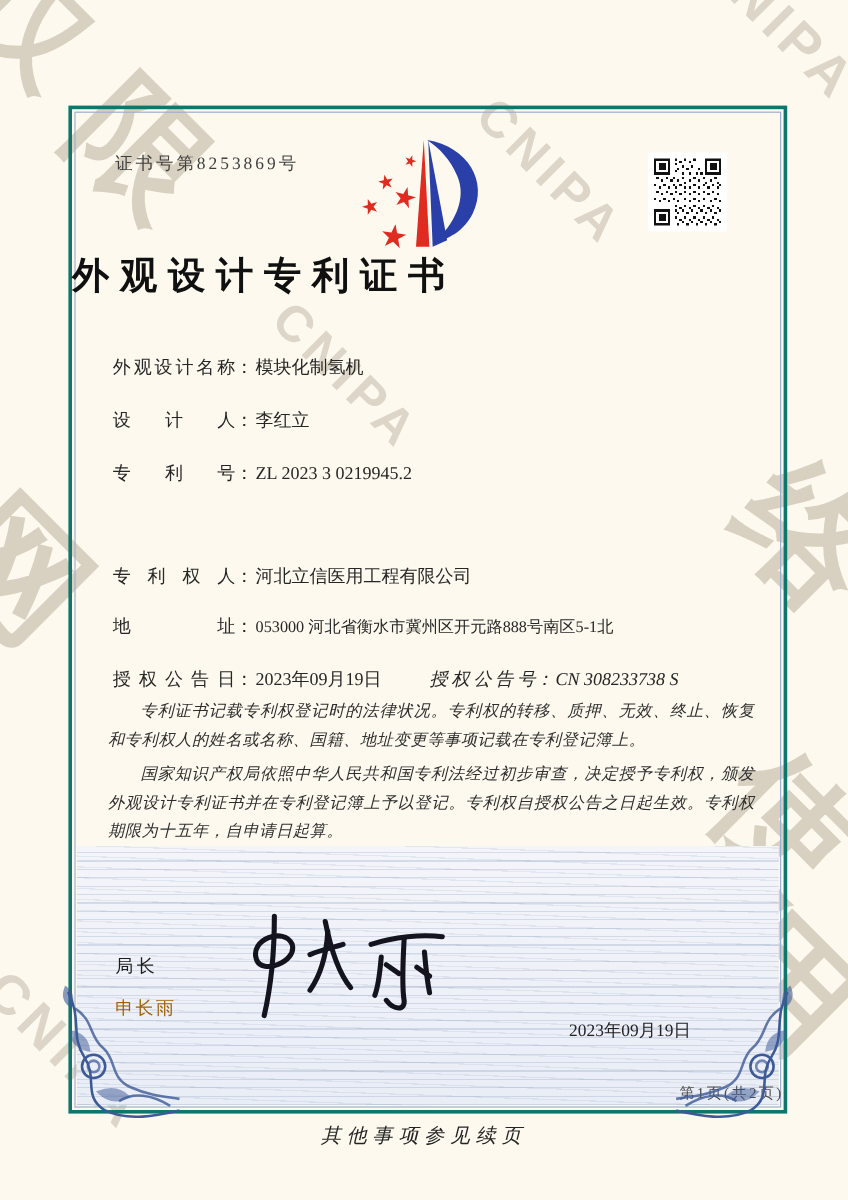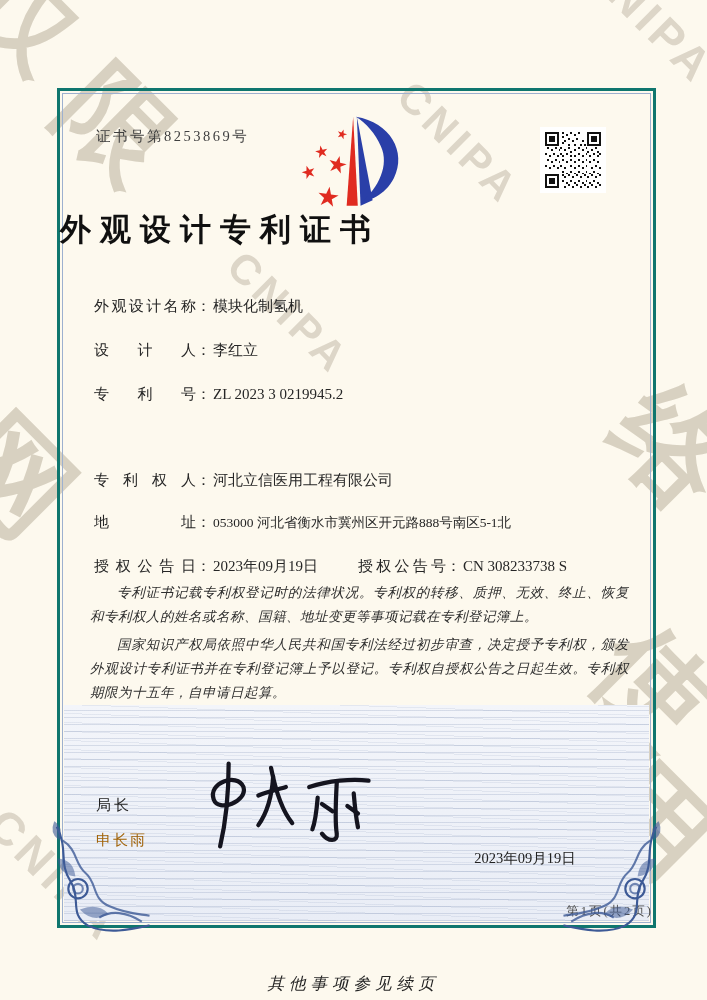--- a/index.html
+++ b/index.html
@@ -41,21 +41,21 @@
 
   .title{position:absolute;left:0;top:118px;width:100%;text-align:left;
          font-size:31px;font-weight:700;letter-spacing:9px;color:#101010;}
 
   .row{position:absolute;left:34px;right:20px;white-space:nowrap;font-size:15px;color:#262626;}
   .r0{top:206px;} .r1{top:250px;} .r2{top:294px;} .r3{top:338px;}
   .r4{top:380px;} .r5{top:422px;} .r6{top:466px;}
   .f-label{display:inline-block;width:102px;text-align:justify;text-align-last:justify;vertical-align:top;}
   .colon{margin-right:2px;}
   .addr .f-value{font-size:13.5px;}
-  .g2{position:absolute;left:264px;top:0;}
+  .g2{position:absolute;left:264px;top:0;font-style:italic;}
   .g2 .f-label{width:88px;}
 
   .paras{position:absolute;left:30px;right:24px;top:490px;}
   .paras p{margin:0 0 4px 0;text-indent:2em;font-size:13.5px;line-height:24px;
            font-style:italic;letter-spacing:.5px;color:#2e2e2e;text-align:justify;}
 
   .signoff-title{position:absolute;left:36px;top:705px;font-size:15px;letter-spacing:3px;
                  color:#1c1c1c;font-family:"Liberation Sans",sans-serif;}
   .signoff-name{position:absolute;left:36px;top:740px;font-size:15px;letter-spacing:2px;
                 color:#a16207;font-family:"Liberation Sans",sans-serif;}
@@ -63,21 +63,21 @@
   .issue-date{position:absolute;left:350px;top:758px;width:230px;text-align:center;
               font-size:14.5px;color:#222;}
   .pagenum{position:absolute;left:0;top:812px;width:100%;text-align:right;
            font-size:12.5px;letter-spacing:2px;color:#4a4a4a;}
 
   .orn{position:absolute;width:118px;height:116px;}
   .orn-left{left:-12px;bottom:-12px;}
   .orn-right{right:-12px;bottom:-12px;transform:scaleX(-1);}
 
   .footer-note{position:absolute;left:0;top:936px;width:707px;text-align:center;z-index:1;
-               font-size:16.5px;letter-spacing:5px;font-style:italic;color:#242424;margin-top:37px;}
+               font-size:16.5px;letter-spacing:5px;font-style:italic;color:#242424;}
 </style>
 </head>
 <body>
 
 <div class="page">
 
   <div class="wm wm1">仅</div>
   <div class="wm wm2">限</div>
   <div class="wm wm-latin wm3">CNIPA</div>
   <div class="wm wm-latin wm4">CNIPA</div>

